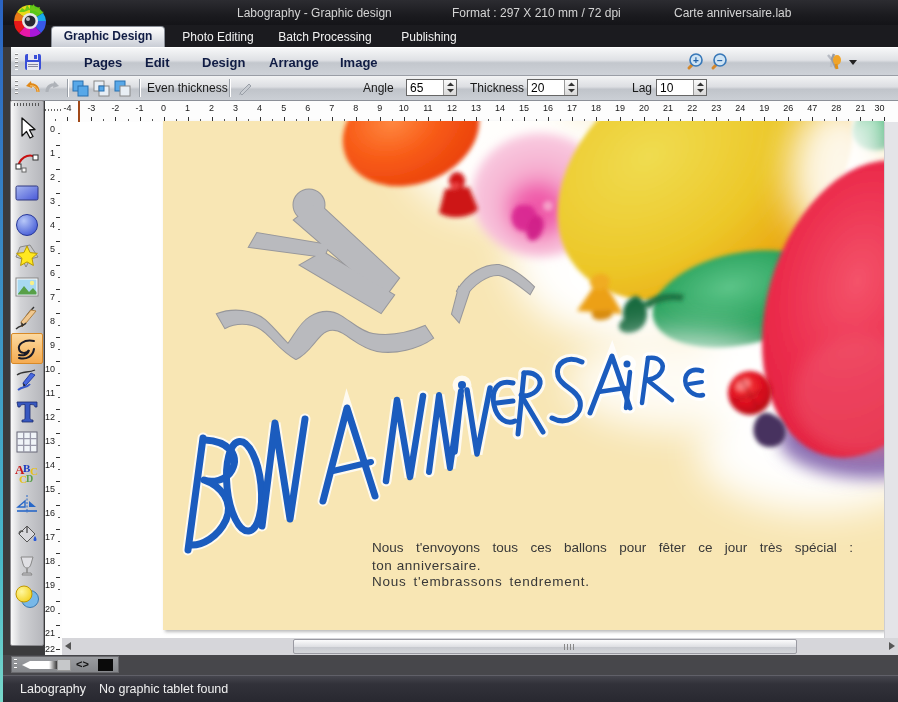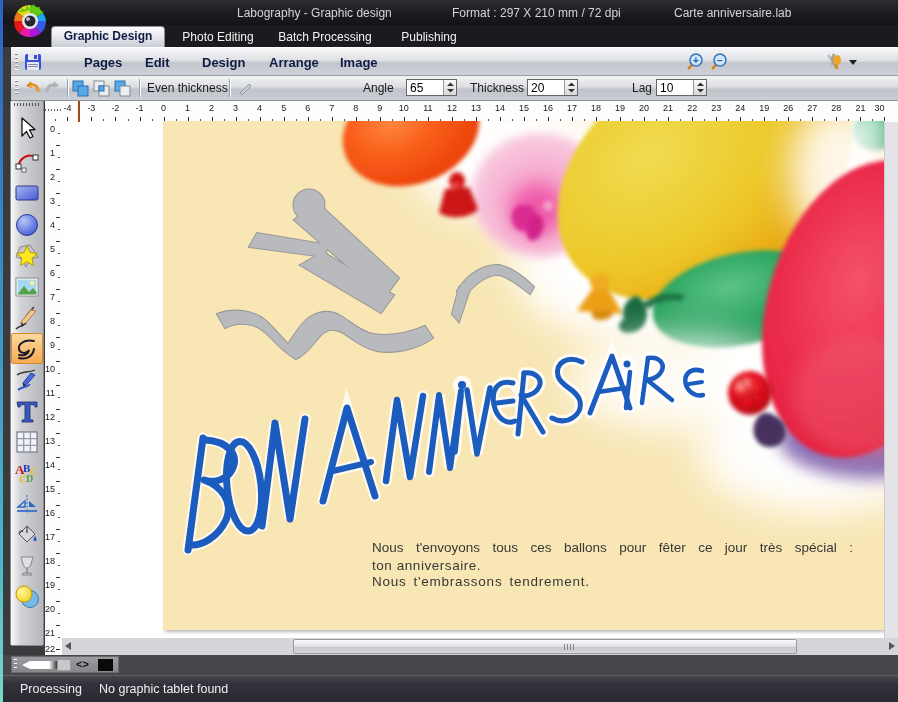--- a/index.html
+++ b/index.html
@@ -36,21 +36,21 @@
 #hscroll { left:62px; top:638px; width:836px; height:17px; background:#d6d6da; }
 #hthumb { position:absolute; left:231px; top:1px; width:504px; height:15px; background:linear-gradient(#fbfbfc,#dfe0e4 50%,#c6c8ce 52%,#d4d6da); border:1px solid #9a9aa2; border-radius:2px; }
 #minibar { left:11px; top:656px; width:108px; height:17px; background:linear-gradient(#9b9da1,#85878b); border:1px solid #6a6a6e; }
 #btmstrip { left:0px; top:655px; width:898px; height:20px; background:#47474b; }
 #statusbar { left:0px; top:675px; width:898px; height:27px; background:linear-gradient(#46464e,#32323a 30%,#282830); color:#f0f0f0; font-size:12.5px; border-top:1px solid #606068; }
 </style>
 </head>
 <body>
 <div class="abs" id="btmstrip"></div>
 <div class="abs" id="statusbar">
-  <span class="abs" style="left:20px;top:6px;">Processing</span>
+  <span class="abs" style="left:20px;top:6px;">Labography</span>
   <span class="abs" style="left:99px;top:6px;">No graphic tablet found</span>
 </div>
 <div class="abs" id="titlebar">
   <span style="left:234px;">Labography - Graphic design</span>
   <span style="left:449px;">Format : 297 X 210 mm / 72 dpi</span>
   <span style="left:671px;">Carte anniversaire.lab</span>
 </div>
 <div class="abs" id="tabrow">
   <div class="tab" id="tab-active">Graphic Design</div>
   <div class="tab" style="left:176px;width:78px;">Photo Editing</div>
@@ -238,21 +238,21 @@
 <div class="htick2" style="left:666.2px;"></div>
 <div class="rnum" style="left:668.2px;top:2px;width:20px;text-align:center;">24</div>
 <div class="htick" style="left:702.2px;"></div>
 <div class="htick2" style="left:690.2px;"></div>
 <div class="rnum" style="left:692.2px;top:2px;width:20px;text-align:center;">19</div>
 <div class="htick" style="left:726.3px;"></div>
 <div class="htick2" style="left:714.3px;"></div>
 <div class="rnum" style="left:716.3px;top:2px;width:20px;text-align:center;">26</div>
 <div class="htick" style="left:750.3px;"></div>
 <div class="htick2" style="left:738.3px;"></div>
-<div class="rnum" style="left:740.3px;top:2px;width:20px;text-align:center;">27</div>
+<div class="rnum" style="left:740.3px;top:2px;width:20px;text-align:center;">47</div>
 <div class="htick" style="left:774.3px;"></div>
 <div class="htick2" style="left:762.3px;"></div>
 <div class="rnum" style="left:764.3px;top:2px;width:20px;text-align:center;">28</div>
 <div class="htick" style="left:798.4px;"></div>
 <div class="htick2" style="left:786.4px;"></div>
 <div class="rnum" style="left:788.4px;top:2px;width:20px;text-align:center;">21</div>
 <div class="htick" style="left:822.4px;"></div>
 <div class="htick2" style="left:810.4px;"></div>
 <div class="rnum" style="left:812.4px;top:2px;width:20px;">30</div>
 <div style="position:absolute;left:16px;top:0;width:2px;height:21px;background:#a04818;"></div>

